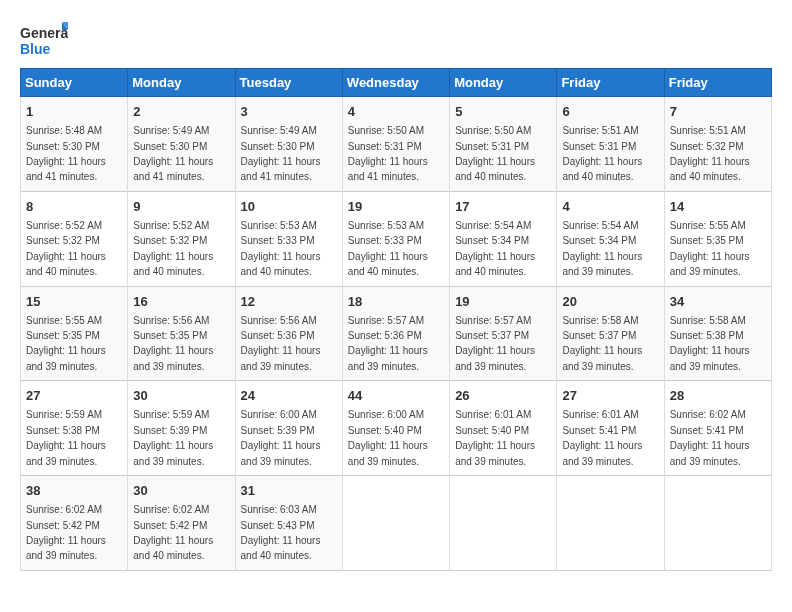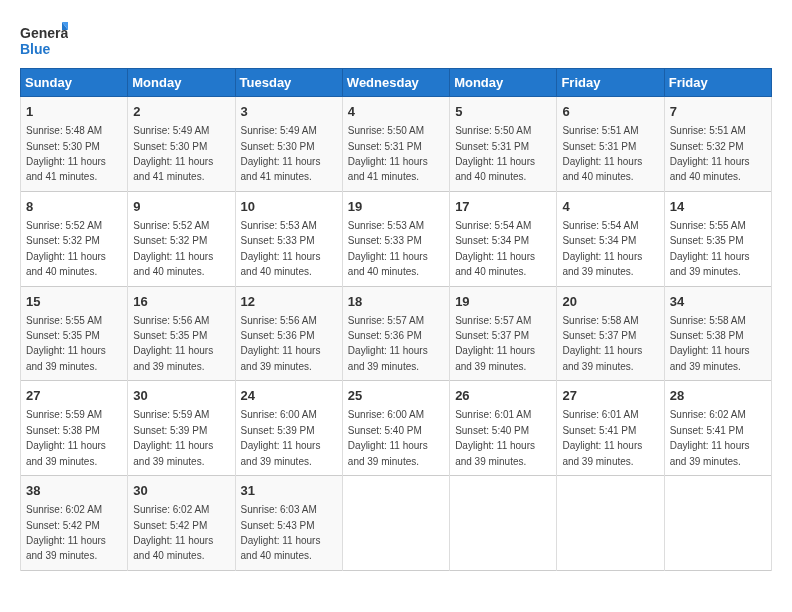--- a/index.html
+++ b/index.html
@@ -207,21 +207,21 @@
       </td>
         <td>
         <span class="day-number">30</span>
         <span class="day-info">Sunrise: 5:59 AM<br>Sunset: 5:39 PM<br>Daylight: 11 hours and 39 minutes.</span>
       </td>
         <td>
         <span class="day-number">24</span>
         <span class="day-info">Sunrise: 6:00 AM<br>Sunset: 5:39 PM<br>Daylight: 11 hours and 39 minutes.</span>
       </td>
         <td>
-        <span class="day-number">25</span>
+        <span class="day-number">44</span>
         <span class="day-info">Sunrise: 6:00 AM<br>Sunset: 5:40 PM<br>Daylight: 11 hours and 39 minutes.</span>
       </td>
         <td>
         <span class="day-number">26</span>
         <span class="day-info">Sunrise: 6:01 AM<br>Sunset: 5:40 PM<br>Daylight: 11 hours and 39 minutes.</span>
       </td>
         <td>
         <span class="day-number">27</span>
         <span class="day-info">Sunrise: 6:01 AM<br>Sunset: 5:41 PM<br>Daylight: 11 hours and 39 minutes.</span>
       </td>

